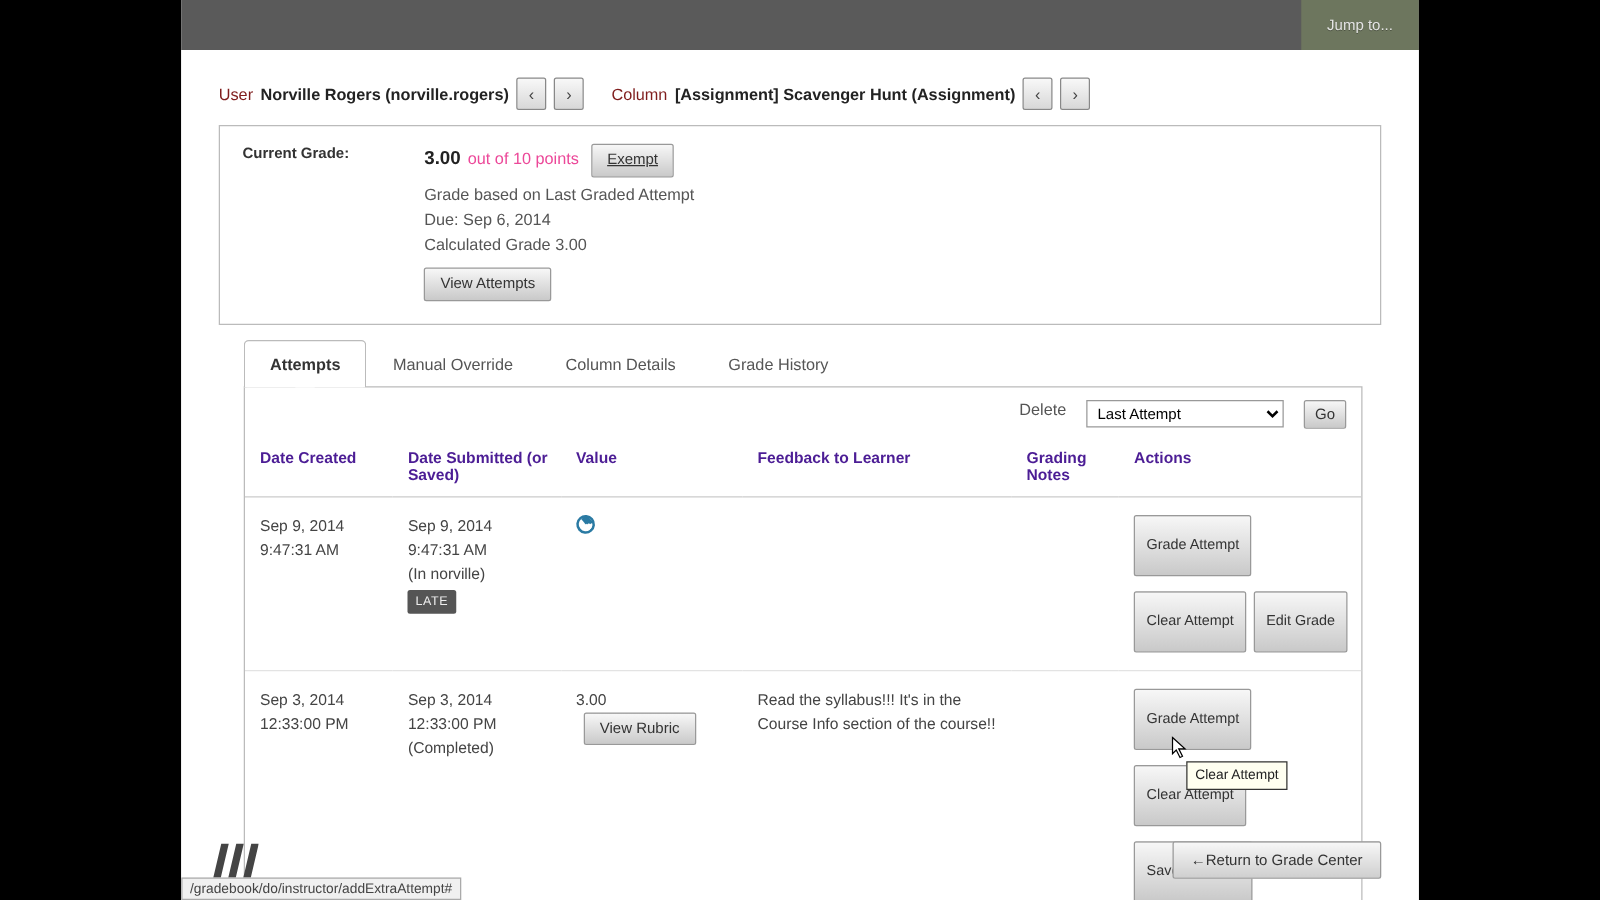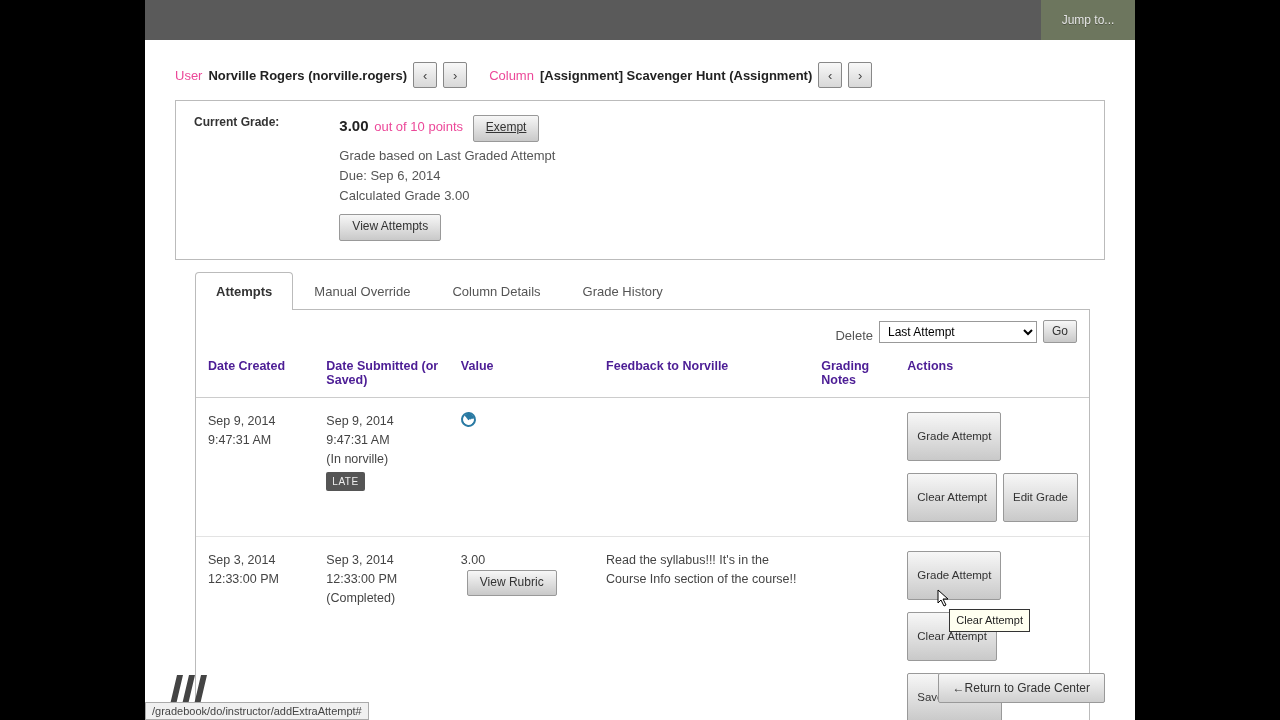--- a/index.html
+++ b/index.html
@@ -43,21 +43,21 @@
   padding: 22px 30px 0 30px;
   background: #fff;
 }
 .nav-row {
   display: flex;
   align-items: center;
   gap: 6px;
   margin-bottom: 12px;
   color: #333;
 }
-.nav-label { font-weight: normal; color:#ec4899;}
+.nav-label { font-weight: normal; color:#7f1d1d;}
 .nav-value { font-weight: bold; color:#222;}
 .arrow-btn {
   width: 24px;
   height: 26px;
   background: linear-gradient(#f8f8f8,#d8d8d8);
   border: 1px solid #888;
   border-radius: 2px;
   display: inline-flex;
   align-items: center;
   justify-content: center;
@@ -135,22 +135,22 @@
   border-top: 8px solid #fff;
 }
 .tab-panel {
   border: 1px solid #bbb;
   margin-top: -1px;
   background: #fff;
 }
 .delete-row {
   display: flex;
   justify-content: flex-end;
-  align-items: flex-end;
-  gap: 6px;
+  align-items: flex-start;
+  gap: 16px;
   padding: 10px 12px;
 }
 .delete-row .dlabel { color:#555; }
 .delete-select {
   width: 158px;
   height: 22px;
   border: 1px solid #999;
   background: #fff;
   font-size: 12px;
   padding: 1px 4px;
@@ -314,21 +314,21 @@
           </select>
           <span class="btn go-btn">Go</span>
         </div>
 
         <table class="attempts-table">
           <thead>
             <tr>
               <th class="col-date">Date Created</th>
               <th class="col-sub">Date Submitted (or Saved)</th>
               <th class="col-val">Value</th>
-              <th class="col-fb">Feedback to Norville</th>
+              <th class="col-fb">Feedback to Learner</th>
               <th class="col-notes">Grading Notes</th>
               <th class="col-act">Actions</th>
             </tr>
           </thead>
           <tbody>
             <tr>
               <td>Sep 9, 2014 9:47:31 AM</td>
               <td>
                 <div>Sep 9, 2014 9:47:31 AM</div>
                 <div>(In norville)</div>

